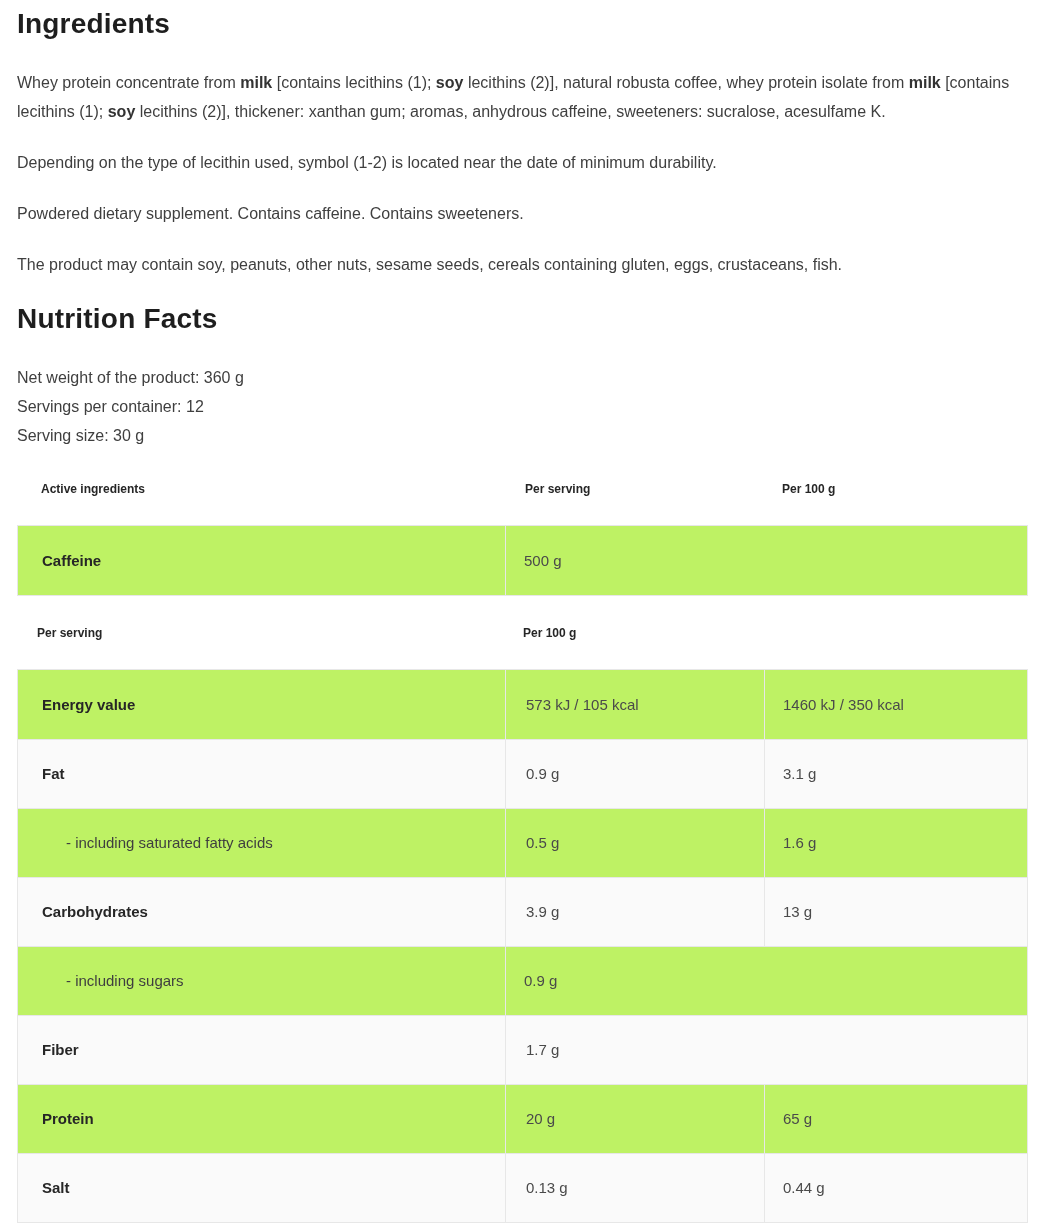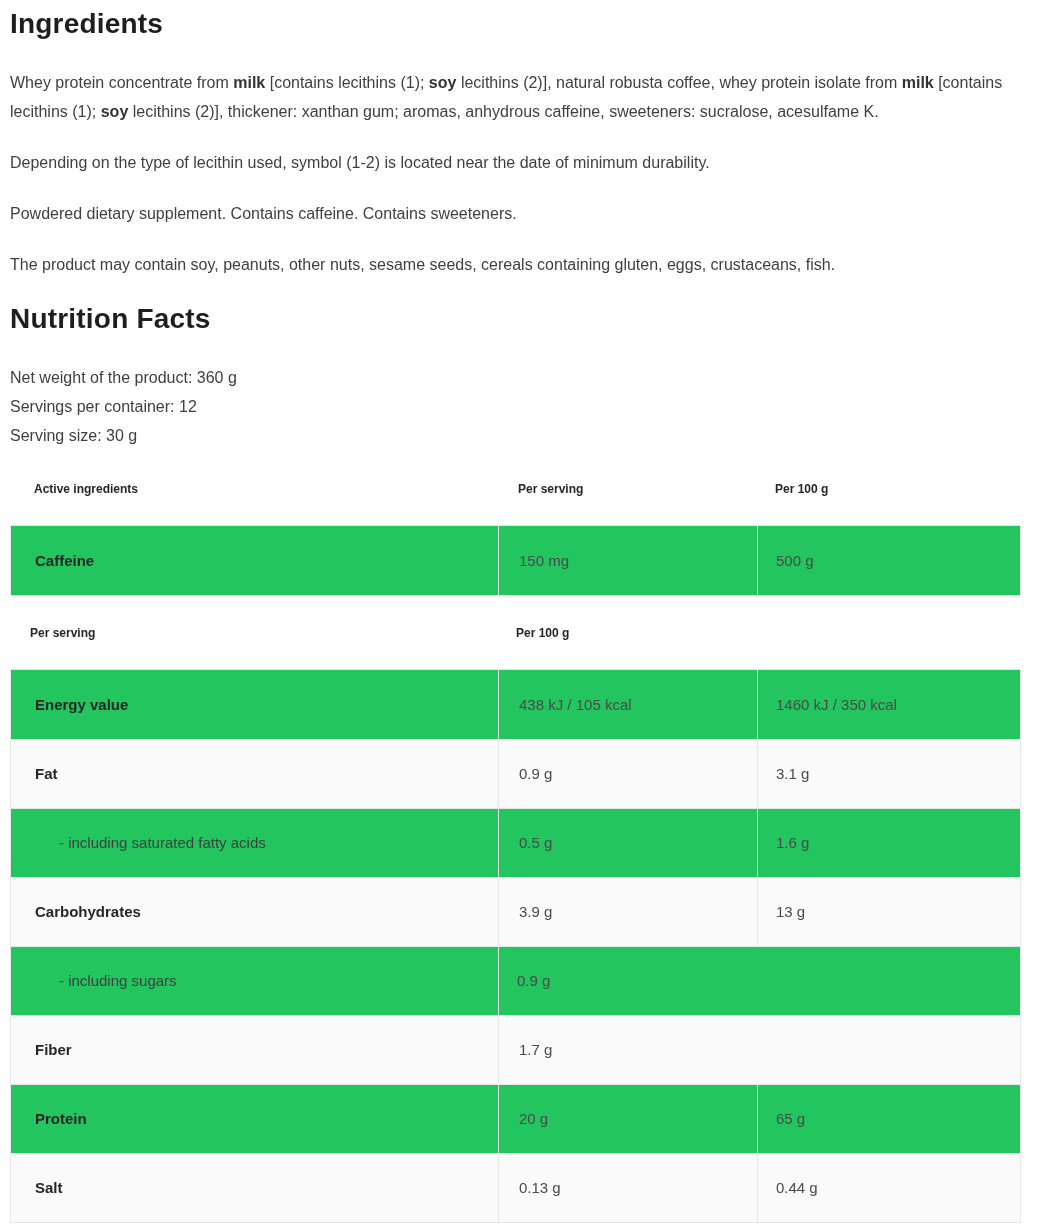--- a/index.html
+++ b/index.html
@@ -16,20 +16,21 @@
     background: var(--page-bg);
     font-family: "Liberation Sans", sans-serif;
   }
   body {
     width: 1039px;
     height: 1228px;
     overflow: hidden;
   }
   .page {
     padding: 6px 18px 0 10px;
+    margin-left: 7px;
   }
   .section-title {
     font-size: 28px;
     line-height: 36px;
     font-weight: 700;
     color: var(--heading);
     letter-spacing: 0.2px;
     margin: 0 0 26px 0;
   }
   .section-title.second {
@@ -67,21 +68,21 @@
   .hcell.h2 { padding-left: 20px; }
   .hcell.h3 { padding-left: 18px; }
   .tbl-body {
     border: 1px solid var(--border);
     background: #ffffff;
   }
   .tbl-row {
     display: grid;
     grid-template-columns: 487px 259px 1fr;
     height: 69px;
-    background: #22c55e;
+    background: #bef264;
   }
   .tbl-row + .tbl-row { border-top: 1px solid var(--border); }
   .tbl-row.alt { background: var(--alt-row-bg); }
   .cell {
     display: flex;
     align-items: center;
     font-size: 15px;
     line-height: 20px;
     color: var(--value-text);
   }
@@ -116,35 +117,34 @@
 
   <div class="tbl" id="active-table">
     <div class="tbl-header">
       <div class="hcell h1">Active ingredients</div>
       <div class="hcell h2">Per serving</div>
       <div class="hcell h3">Per 100 g</div>
     </div>
     <div class="tbl-body">
         <div class="tbl-row">
           <div class="cell c1 b">Caffeine</div>
-          <div class="cell c2">150 mg</div>
           <div class="cell c3">500 g</div>
         </div>
       </div>
   </div>
 
   <div class="tbl" id="nutritional-table">
     <div class="tbl-header">
       <div class="hcell h2">Per serving</div>
       <div class="hcell h3">Per 100 g</div>
     </div>
     <div class="tbl-body">
         <div class="tbl-row">
           <div class="cell c1 b">Energy value</div>
-          <div class="cell c2">438 kJ / 105 kcal</div>
+          <div class="cell c2">573 kJ / 105 kcal</div>
           <div class="cell c3">1460 kJ / 350 kcal</div>
         </div>
         <div class="tbl-row alt">
           <div class="cell c1 b">Fat</div>
           <div class="cell c2">0.9 g</div>
           <div class="cell c3">3.1 g</div>
         </div>
         <div class="tbl-row">
           <div class="cell c1 indent">- including saturated fatty acids</div>
           <div class="cell c2">0.5 g</div>

